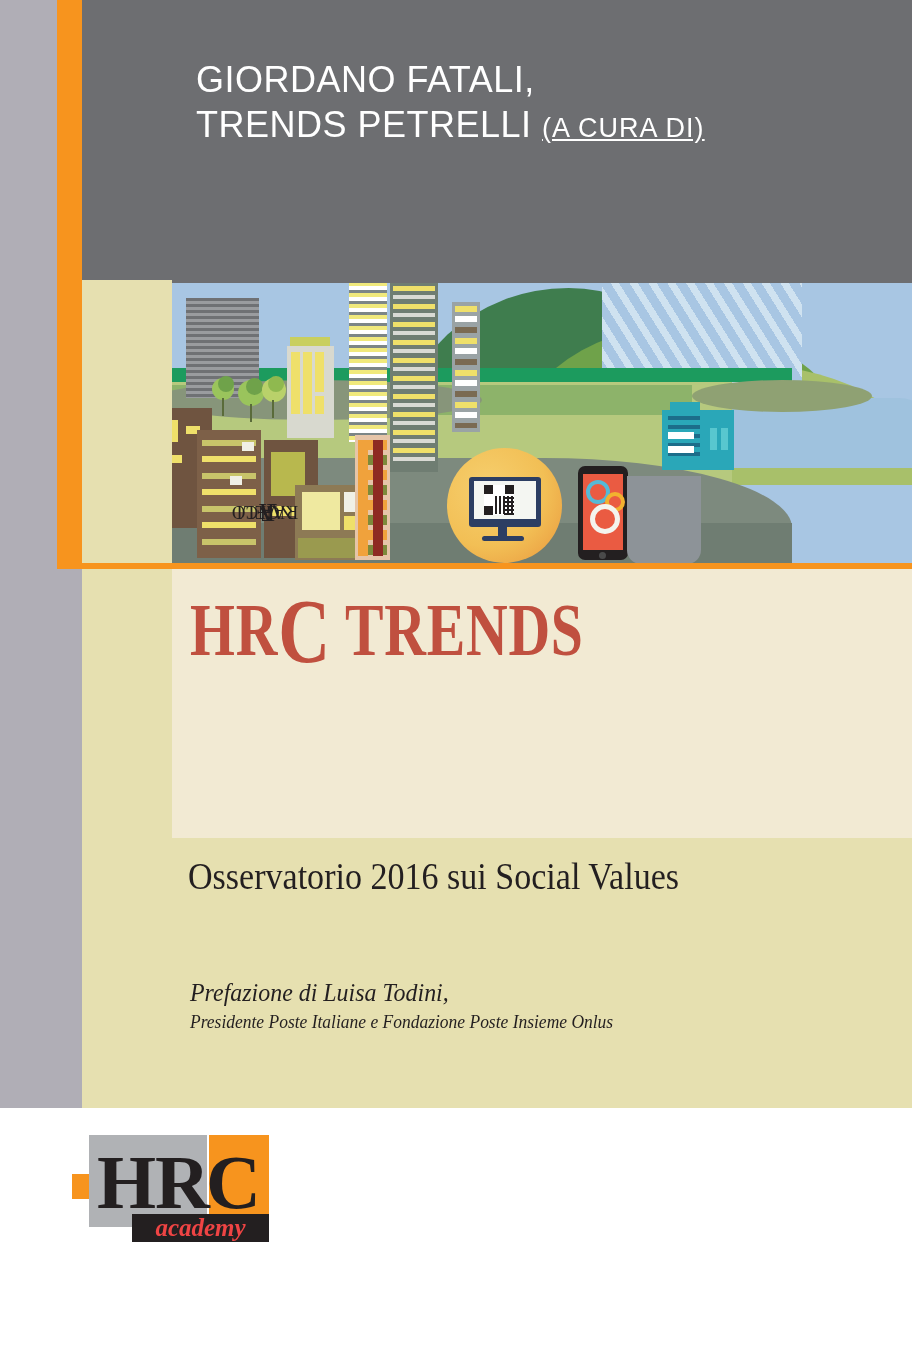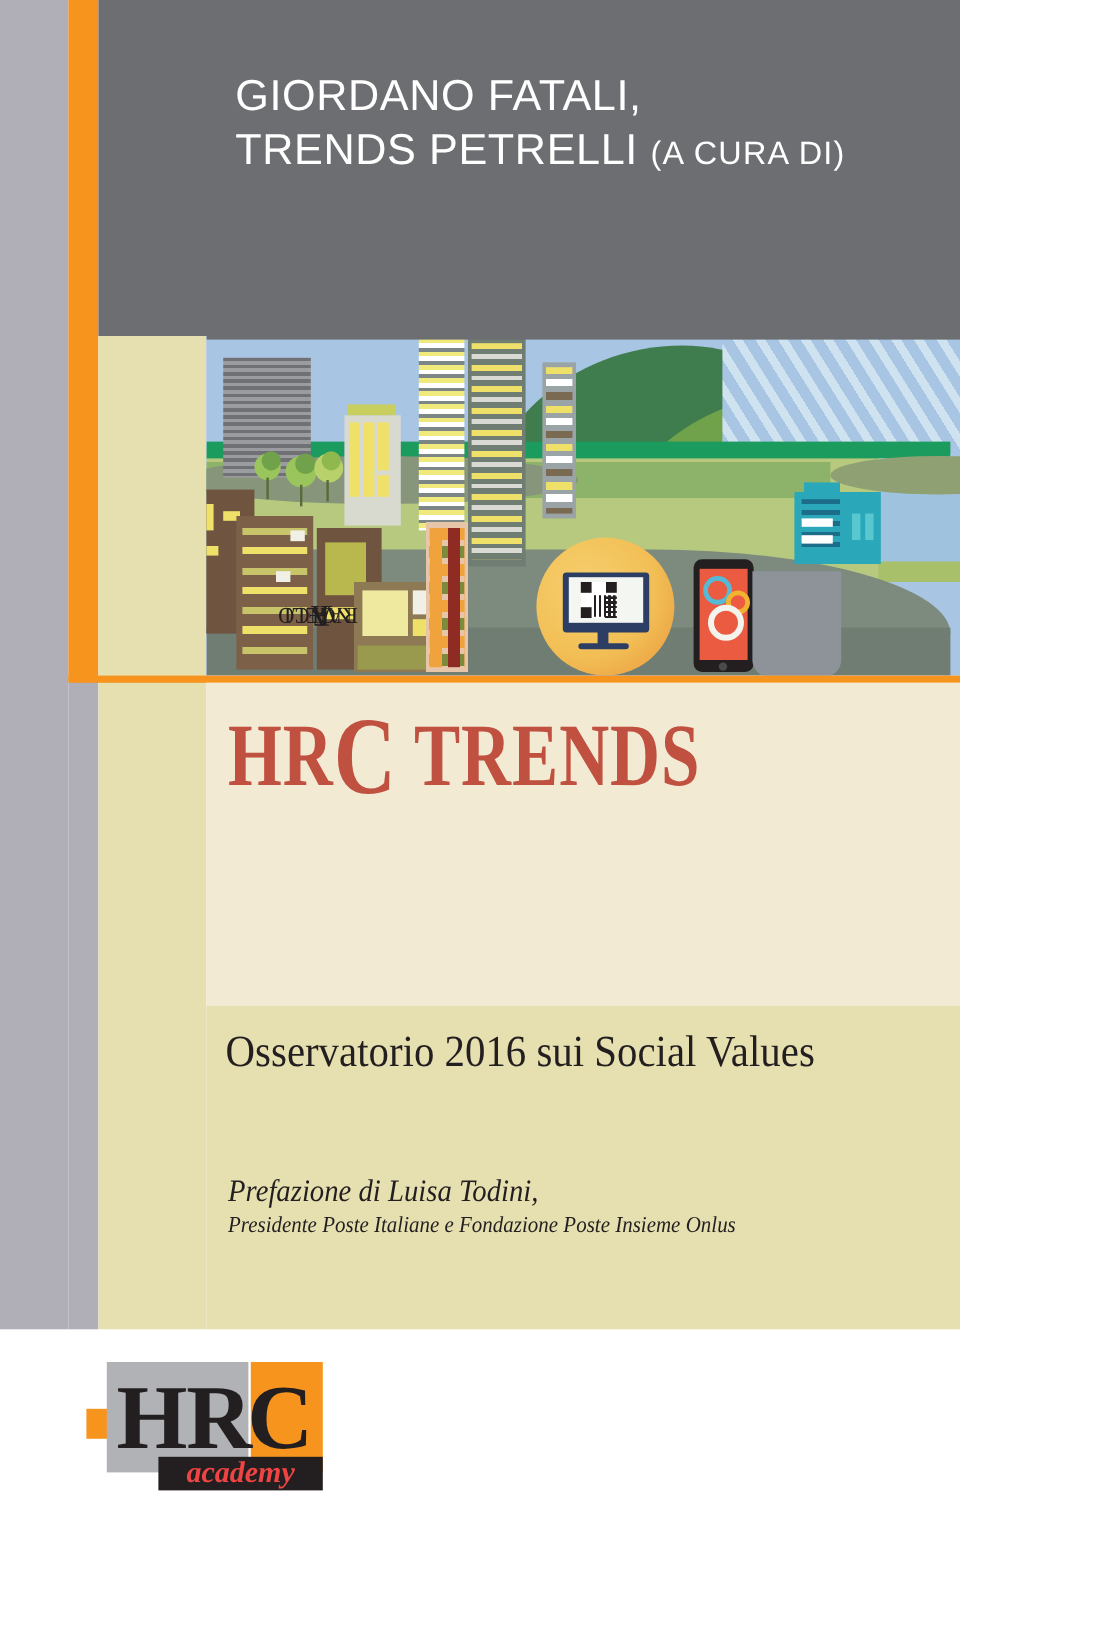--- a/index.html
+++ b/index.html
@@ -1,21 +1,21 @@
 <!DOCTYPE html>
 <html><head>
 <meta charset="utf-8">
 <style>
   html,body{margin:0;padding:0;background:#ffffff;}
   body{width:915px;height:1359px;font-family:"Liberation Sans",sans-serif;overflow:hidden;}
 
   #page{position:relative;width:915px;height:1359px;background:#ffffff;}
 
   
-  #cover{position:absolute;left:0;top:0;width:800px;height:1108px;overflow:hidden;background:#ffffff;}
+  #cover{position:absolute;left:0;top:0;width:912px;height:1108px;overflow:hidden;background:#ffffff;}
 
   
   .strip-gray{position:absolute;left:0;top:0;width:57px;height:1108px;background:#b0aeb6;}
   .strip-orange{position:absolute;left:57px;top:0;width:25px;height:568px;background:#f7941e;}
   .khaki-left{position:absolute;left:57px;top:568px;width:25px;height:540px;background:#b0aeb6;}
 
   
   .header-gray{position:absolute;left:82px;top:0;width:833px;height:280px;background:#6d6e71;}
 
   
@@ -29,21 +29,21 @@
 
   
   .cream{position:absolute;left:172px;top:569px;width:743px;height:269px;background:#f2ead3;}
 
   
   .khaki-low{position:absolute;left:172px;top:838px;width:743px;height:270px;background:#e6e0b0;}
 
   
   .authors{position:absolute;left:196px;top:57px;width:700px;color:#ffffff;
     font-family:"Liberation Sans",sans-serif;font-weight:400;font-size:36px;line-height:45px;letter-spacing:0.5px;}
-  .authors .sm{font-size:27px;letter-spacing:1px;}
+  .authors .sm{font-size:27px;letter-spacing:1px;text-decoration:underline;}
 
   .franco{position:absolute;left:82px;top:280px;width:90px;height:300px;}
   .franco span{position:absolute;left:-105px;top:127px;width:300px;text-align:center;
     transform:rotate(-90deg);color:#231f20;font-family:"Liberation Serif",serif;
     font-size:25px;letter-spacing:0px;white-space:nowrap;}
   .franco .cap{font-size:25px;}
   .franco .sc{font-size:19px;}
 
   .title{position:absolute;left:190px;top:593px;color:#c0503f;
     font-family:"Liberation Serif",serif;font-weight:700;font-size:74px;line-height:74px;

